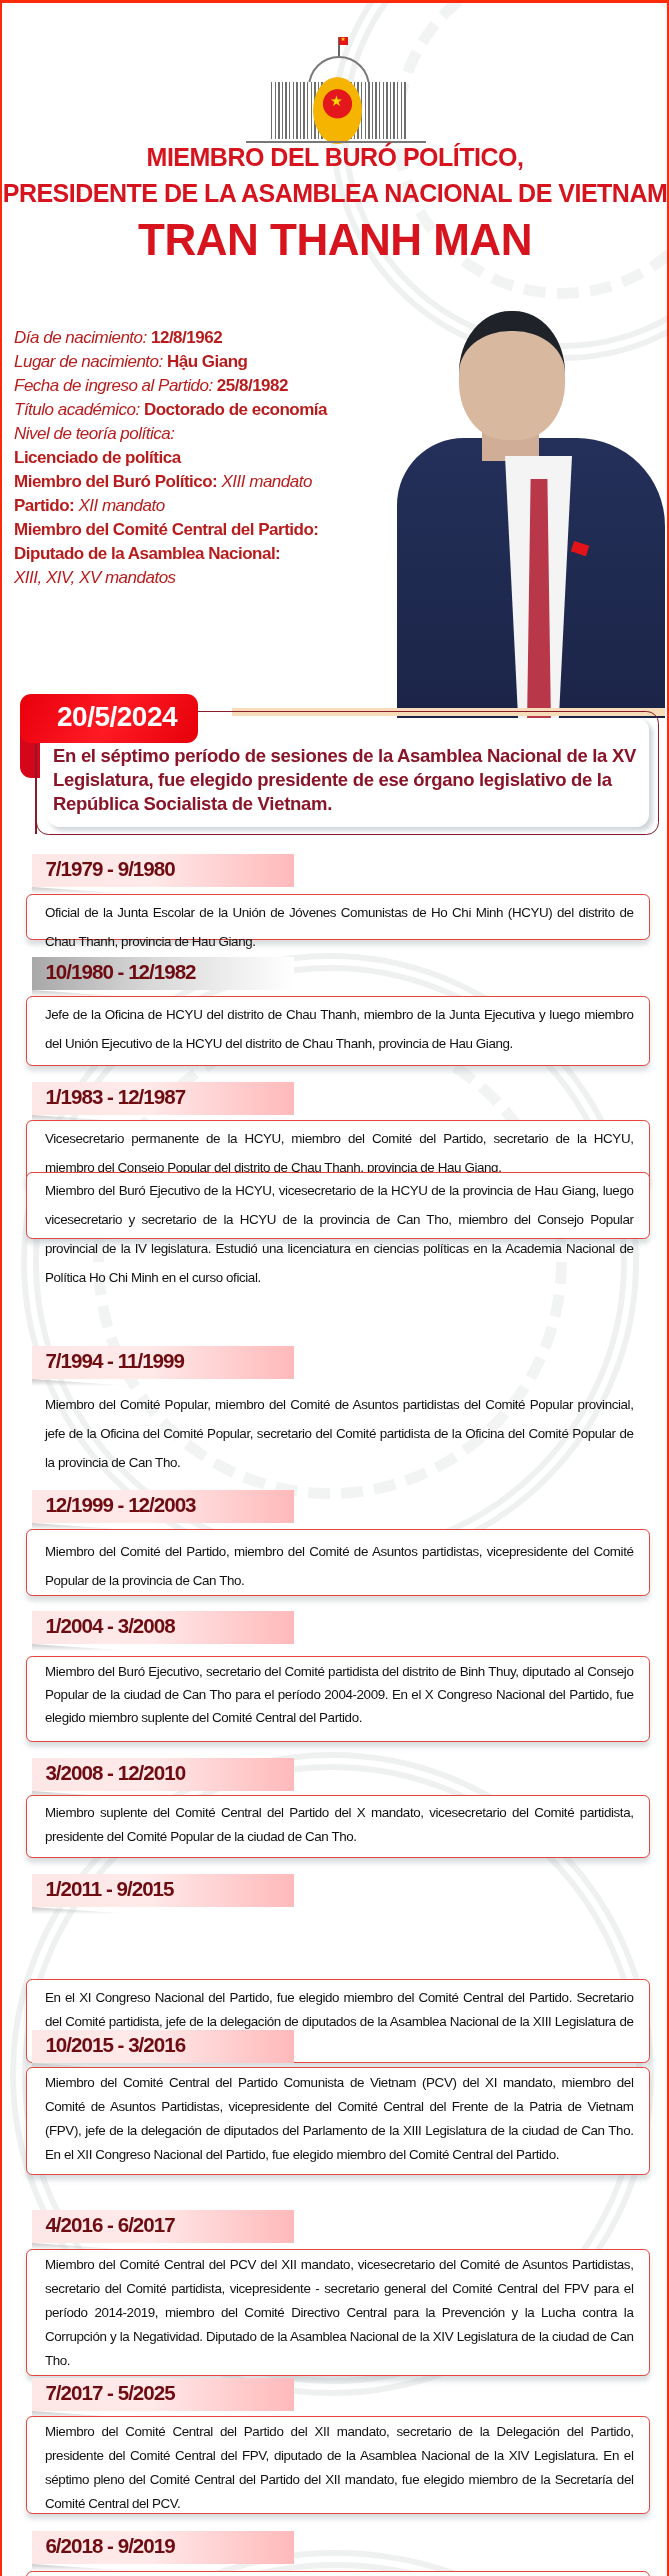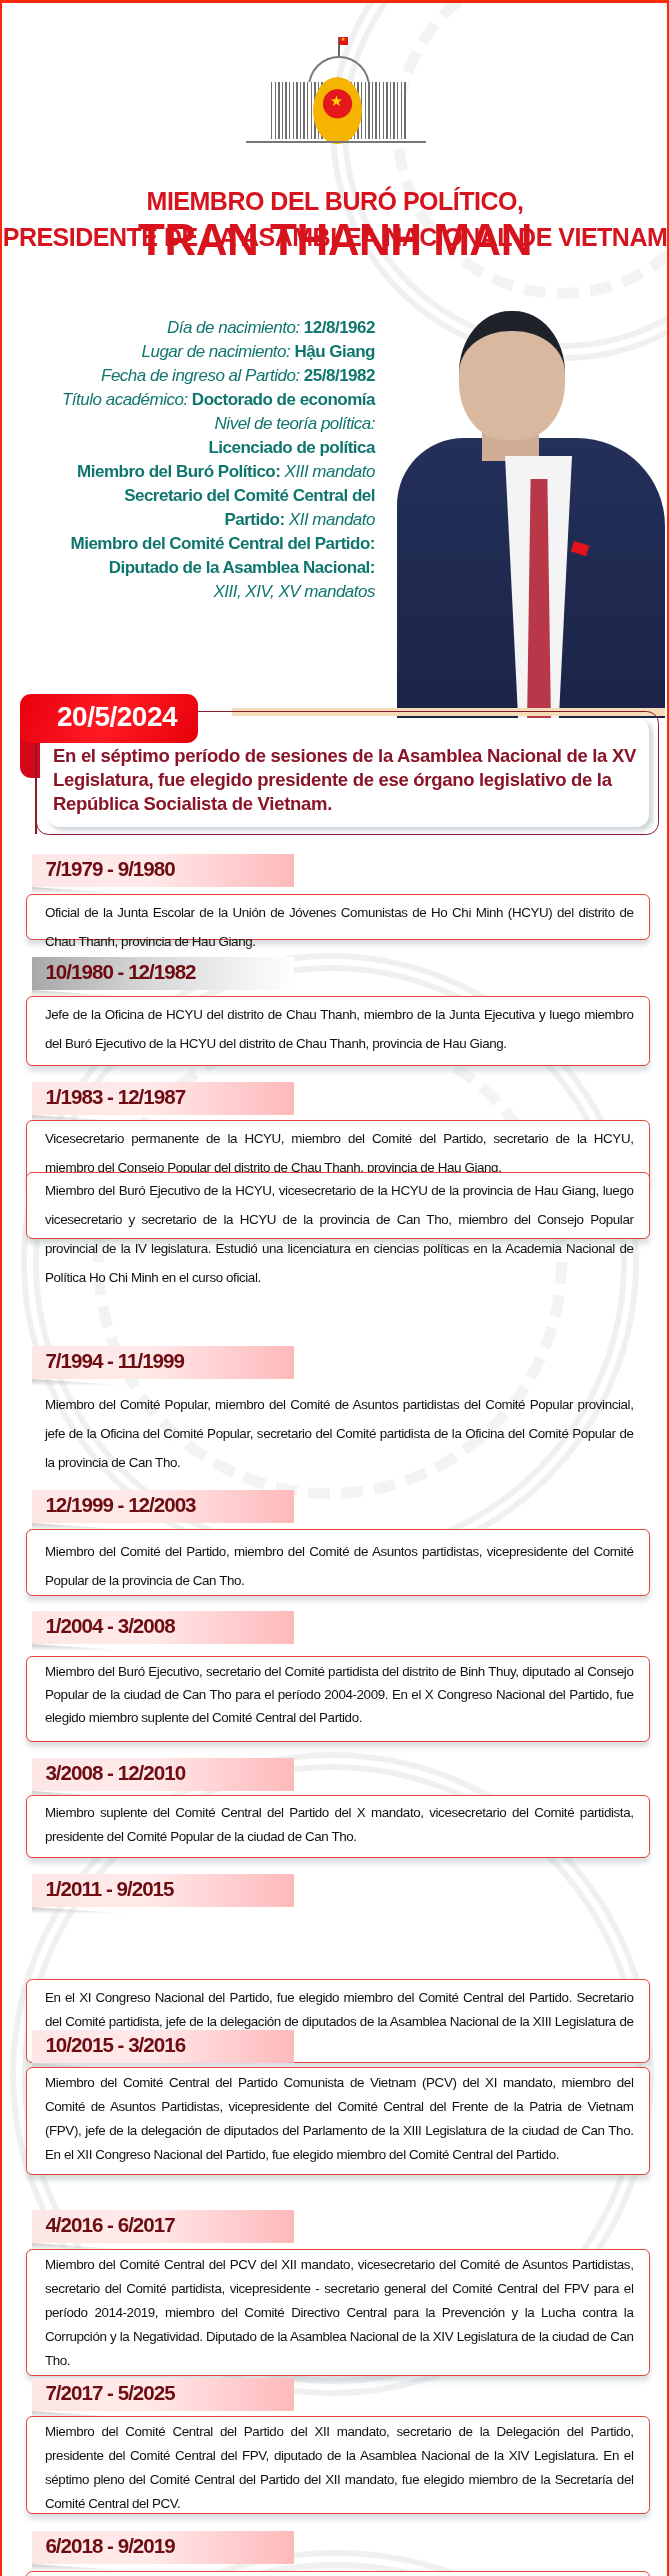--- a/index.html
+++ b/index.html
@@ -19,28 +19,28 @@
   .crest .dome { position: absolute; left: 62px; top: 20.6px; width: 62px; height: 31px;
                  border: 2.1px solid #7a7a7a; border-bottom: none; border-radius: 31px 31px 0 0; }
   .crest .cols { position: absolute; left: 25px; top: 47px; width: 135px; height: 57px;
                  background: repeating-linear-gradient(90deg, #6e6e6e 0 1.5px, #ffffff 1.5px 3.6px); }
   .crest .base { position: absolute; left: 0; top: 106px; width: 180px; height: 2.1px; background: #777; }
   .crest .emblem { position: absolute; left: 67px; top: 42px; width: 49px; height: 67px; border-radius: 50%;
                    background: radial-gradient(circle at 50% 40%, #e3171c 0 30%, #f5b400 32% 100%); }
   .crest .emblem::after { content: "★"; position: absolute; left: 17px; top: 15.5px; color: #ffd800; font-size: 14.4px; }
 
   .title1, .title2 { position: absolute; left: 0; width: 670px; text-align: center; color: #d7141e;
-                     font-family: "Liberation Sans", sans-serif; font-weight: bold; letter-spacing: -0.5px; margin-top: 44px; }
+                     font-family: "Liberation Sans", sans-serif; font-weight: bold; letter-spacing: -0.5px; }
   .title1 { top: 143px; font-size: 25px; }
   .title2 { top: 179px; font-size: 25px; }
   .name { position: absolute; left: 0; width: 670px; text-align: center; top: 215px; font-size: 44px;
           font-weight: bold; color: #d7141e; letter-spacing: -0.5px; }
 
   
-  .profile { position: absolute; left: 14px; top: 316px; width: 361px; font-size: 17px; line-height: 24px; color: #0f766e; text-align: right; }
+  .profile { position: absolute; left: 14px; top: 326px; width: 361px; font-size: 17px; line-height: 24px; color: #b91c1c; }
   .profile .row { white-space: nowrap; }
   .profile .lab { font-style: italic; letter-spacing: -0.5px; }
   .profile .val { font-weight: bold; letter-spacing: -0.5px; }
   .profile .blab { font-weight: bold; letter-spacing: -0.5px; }
   .profile .ival { font-style: italic; letter-spacing: -0.5px; }
 
   
   .photo { position: absolute; left: 397px; top: 301px; width: 268px; height: 417px; overflow: hidden; }
   .photo .suit { position: absolute; left: 0; top: 137px; width: 268px; height: 289px;
                  background: linear-gradient(180deg, #24305a, #1b2447); border-radius: 67px 88px 0 0; }
@@ -130,23 +130,20 @@
   <div class="row">
     <span class="lab">Nivel de teoría política:</span>
   </div>
   <div class="row">
     <span class="val">Licenciado de política</span>
   </div>
   <div class="row">
     <span class="blab">Miembro del Buró Político: </span><span class="ival">XIII mandato</span>
   </div>
   <div class="row">
-    <span class="blab">Secretario del Comité Central del</span>
-  </div>
-  <div class="row">
     <span class="blab">Partido: </span><span class="ival">XII mandato</span>
   </div>
   <div class="row">
     <span class="blab">Miembro del Comité Central del Partido:</span>
   </div>
   <div class="row">
     <span class="blab">Diputado de la Asamblea Nacional:</span>
   </div>
   <div class="row">
     <span class="ival">XIII, XIV, XV mandatos</span>
@@ -169,21 +166,21 @@
     </div>
   <div class="tl-box" style="top:894px;height:46px">
       <div class="tl-text">Oficial de la Junta Escolar de la Unión de Jóvenes Comunistas de Ho Chi Minh (HCYU) del distrito de Chau Thanh, provincia de Hau Giang.</div>
     </div>
 
   <div class="tl-head grey" style="top:957px">
       <div class="fold"></div>
       <span class="tl-date">10/1980 - 12/1982</span>
     </div>
   <div class="tl-box" style="top:996px;height:70px">
-      <div class="tl-text">Jefe de la Oficina de HCYU del distrito de Chau Thanh, miembro de la Junta Ejecutiva y luego miembro del Buró Ejecutivo de la HCYU del distrito de Chau Thanh, provincia de Hau Giang.</div>
+      <div class="tl-text">Jefe de la Oficina de HCYU del distrito de Chau Thanh, miembro de la Junta Ejecutiva y luego miembro del Unión Ejecutivo de la HCYU del distrito de Chau Thanh, provincia de Hau Giang.</div>
     </div>
 
   <div class="tl-head" style="top:1082px">
       <div class="fold"></div>
       <span class="tl-date">1/1983 - 12/1987</span>
     </div>
   <div class="tl-box" style="top:1120px;height:66px">
       <div class="tl-text">Vicesecretario permanente de la HCYU, miembro del Comité del Partido, secretario de la HCYU, miembro del Consejo Popular del distrito de Chau Thanh, provincia de Hau Giang.</div>
     </div>
 

